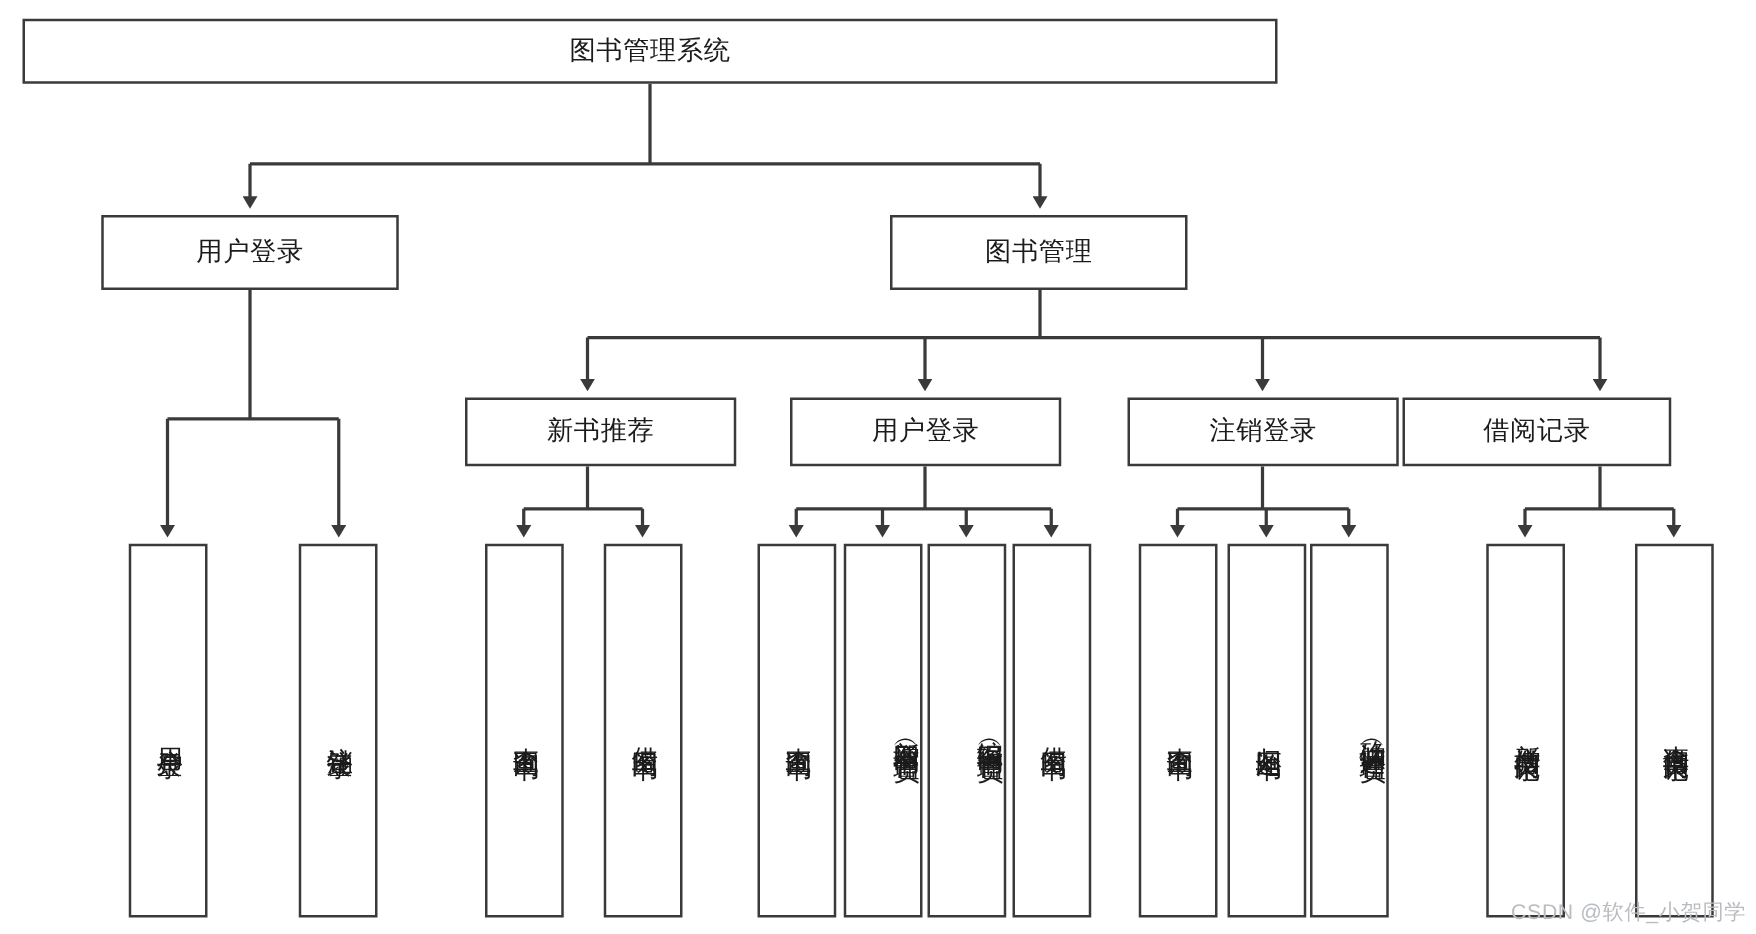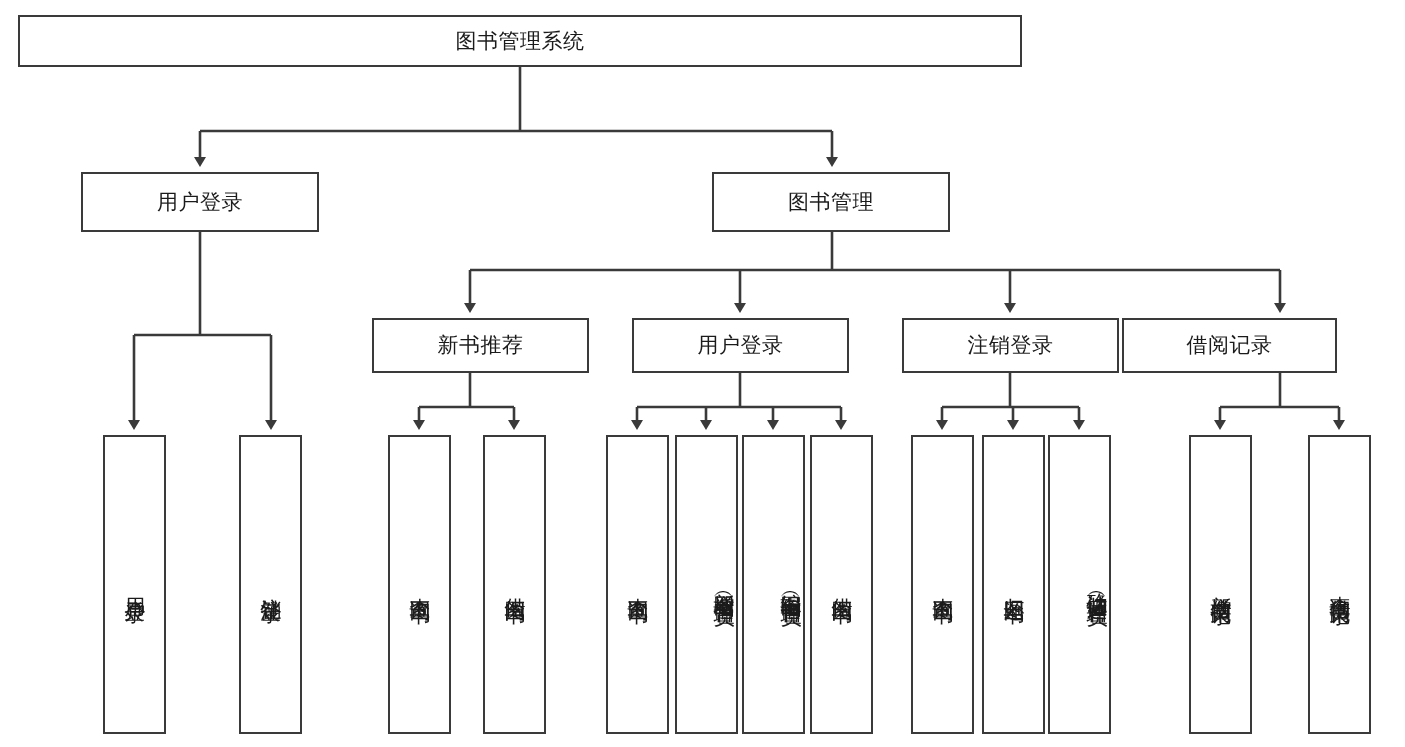--- a/index.html
+++ b/index.html
@@ -142,13 +142,14 @@
       <div class="node v top" style="left: 675px; top: 435px; width: 63px; height: 299px;">新增图书（管理员）</div>
       <div class="node v top" style="left: 742px; top: 435px; width: 63px; height: 299px;">编辑图书（管理员）</div>
       <div class="node v mid" style="left: 810px; top: 435px; width: 63px; height: 299px;">借阅图书</div>
       <div class="node v mid" style="left: 911px; top: 435px; width: 63px; height: 299px;">查询图书</div>
       <div class="node v mid" style="left: 982px; top: 435px; width: 63px; height: 299px;">归还图书</div>
       <div class="node v top" style="left: 1048px; top: 435px; width: 63px; height: 299px;">确认归还（管理员）</div>
       <div class="node v mid" style="left: 1189px; top: 435px; width: 63px; height: 299px;">新增借阅记录</div>
       <div class="node v mid" style="left: 1308px; top: 435px; width: 63px; height: 299px;">查询借阅记录</div>
     </div>
 
+  <div id="watermark">CSDN @软件_小贺同学</div>
 </div>
 
 </body></html>

